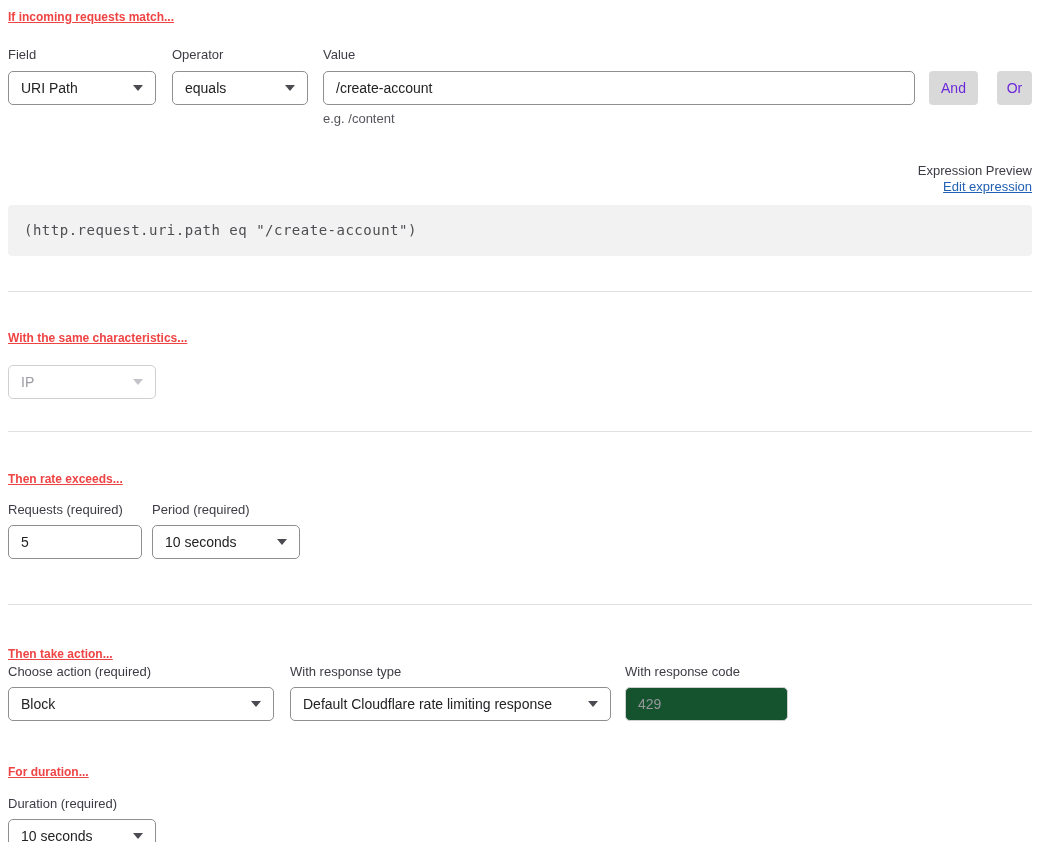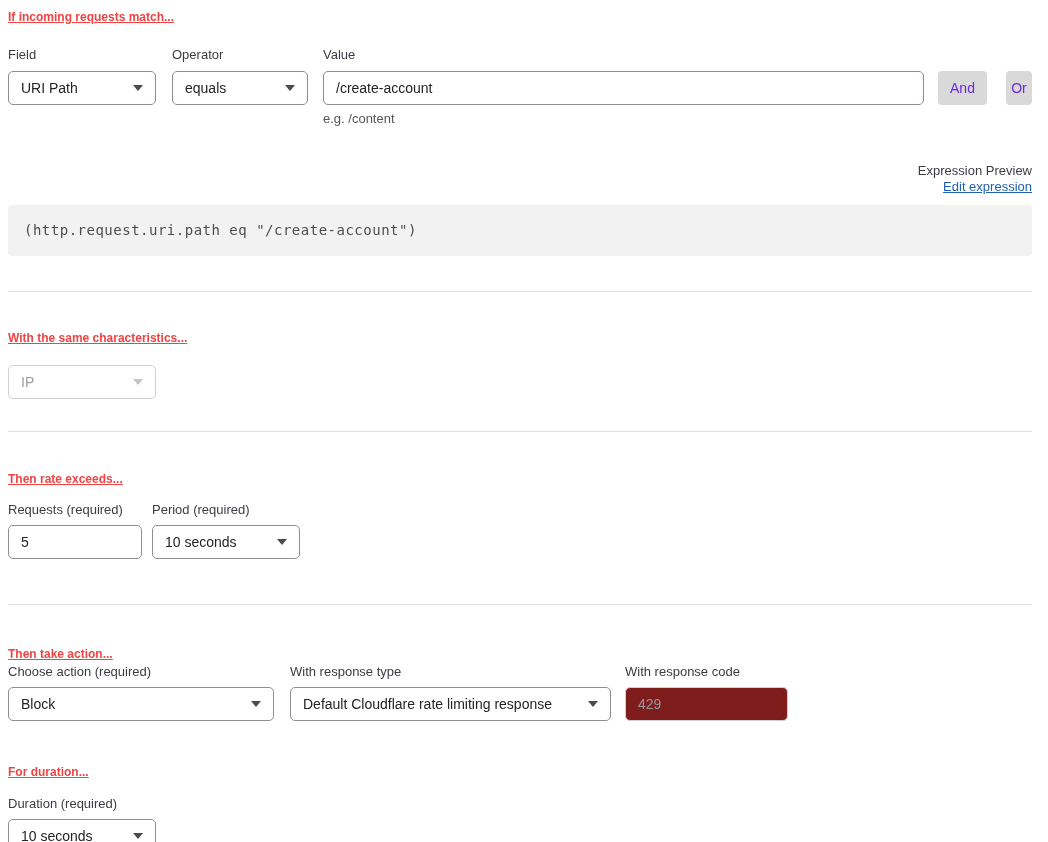--- a/index.html
+++ b/index.html
@@ -58,21 +58,21 @@
   .select.disabled .select-text { color: #9b9ba3; }
   .select.disabled .caret { border-top-color: #c3c3c9; }
 
   .text-input {
     padding: 0 12px;
     width: 100%;
     font-family: "Liberation Sans", sans-serif;
     outline: none;
   }
   .text-input:disabled {
-    background: #7f1d1d;
+    background: #14532d;
     border-color: #cfcfcf;
     color: #97979c;
   }
 
   
   .match-heading { margin-top: 0; margin-bottom: 20px; }
   .field-row { display: flex; align-items: flex-end; }
   .fg-field { width: 148px; margin-right: 16px; flex: 0 0 auto; }
   .fg-operator { width: 136px; margin-right: 15px; flex: 0 0 auto; }
   .fg-value { flex: 1 1 auto; }
@@ -81,21 +81,21 @@
     border: none;
     border-radius: 4px;
     background: #d9d9d9;
     color: #6d28d9;
     font-size: 14px;
     font-family: "Liberation Sans", sans-serif;
     cursor: pointer;
     flex: 0 0 auto;
   }
   .conj-and { width: 49px; margin-left: 14px; }
-  .conj-or  { width: 26px; margin-left: 19px; }
+  .conj-or  { width: 35px; margin-left: 19px; }
 
   .hint {
     margin-left: 315px;
     margin-top: 6px;
     font-size: 13px;
     color: #55555c;
     line-height: 16px;
   }
 
   

